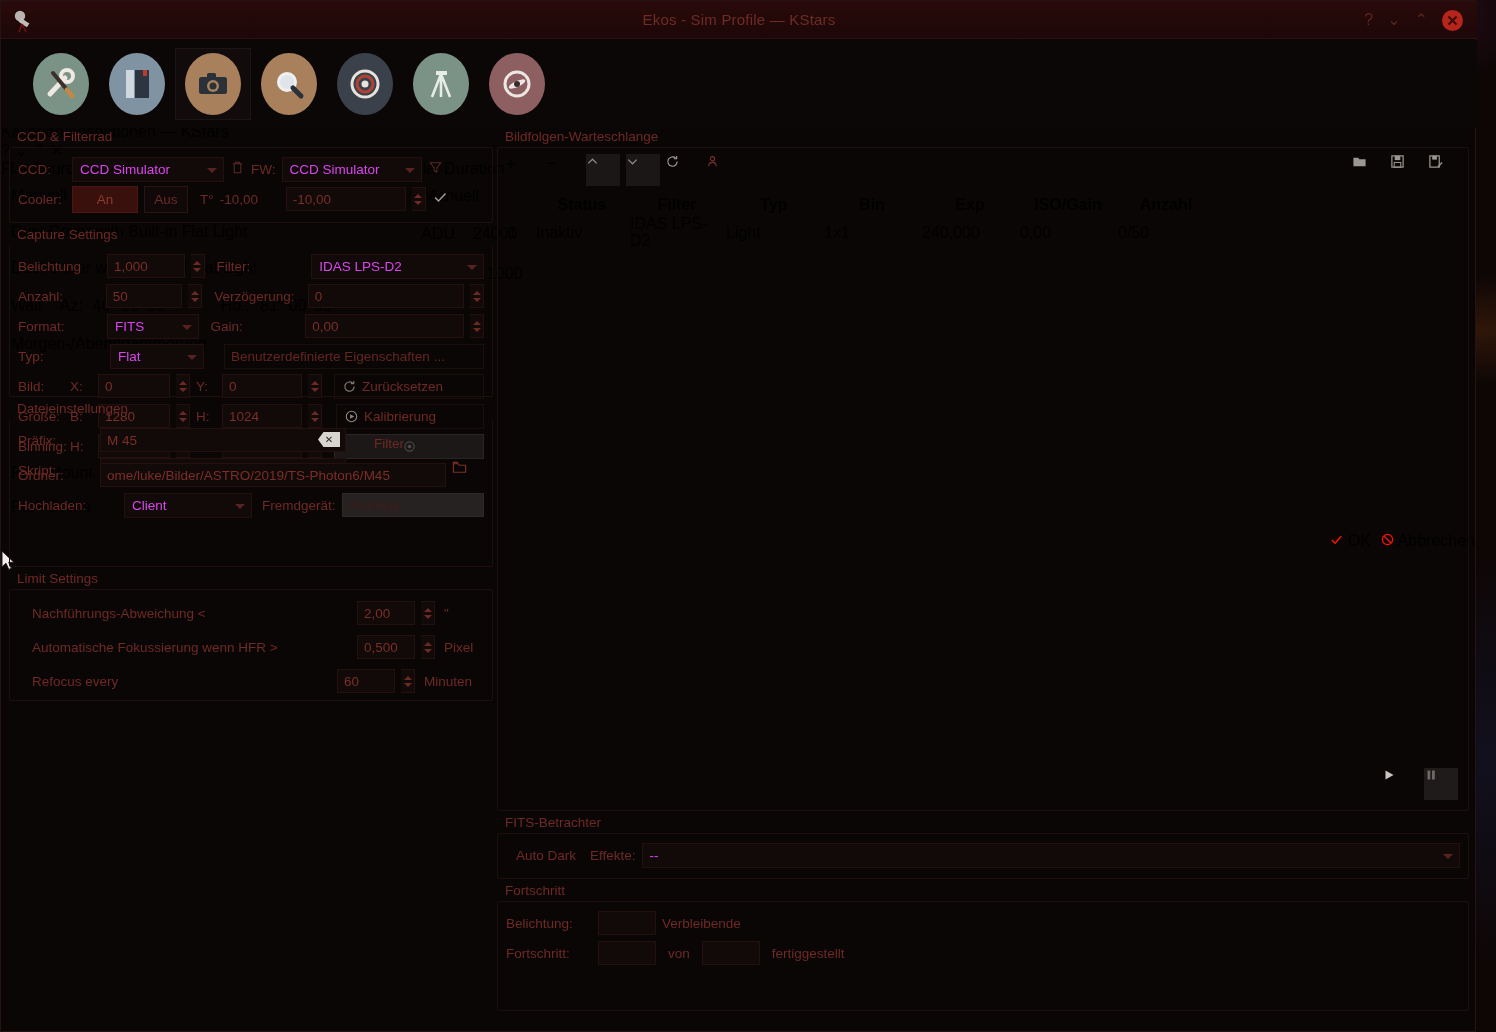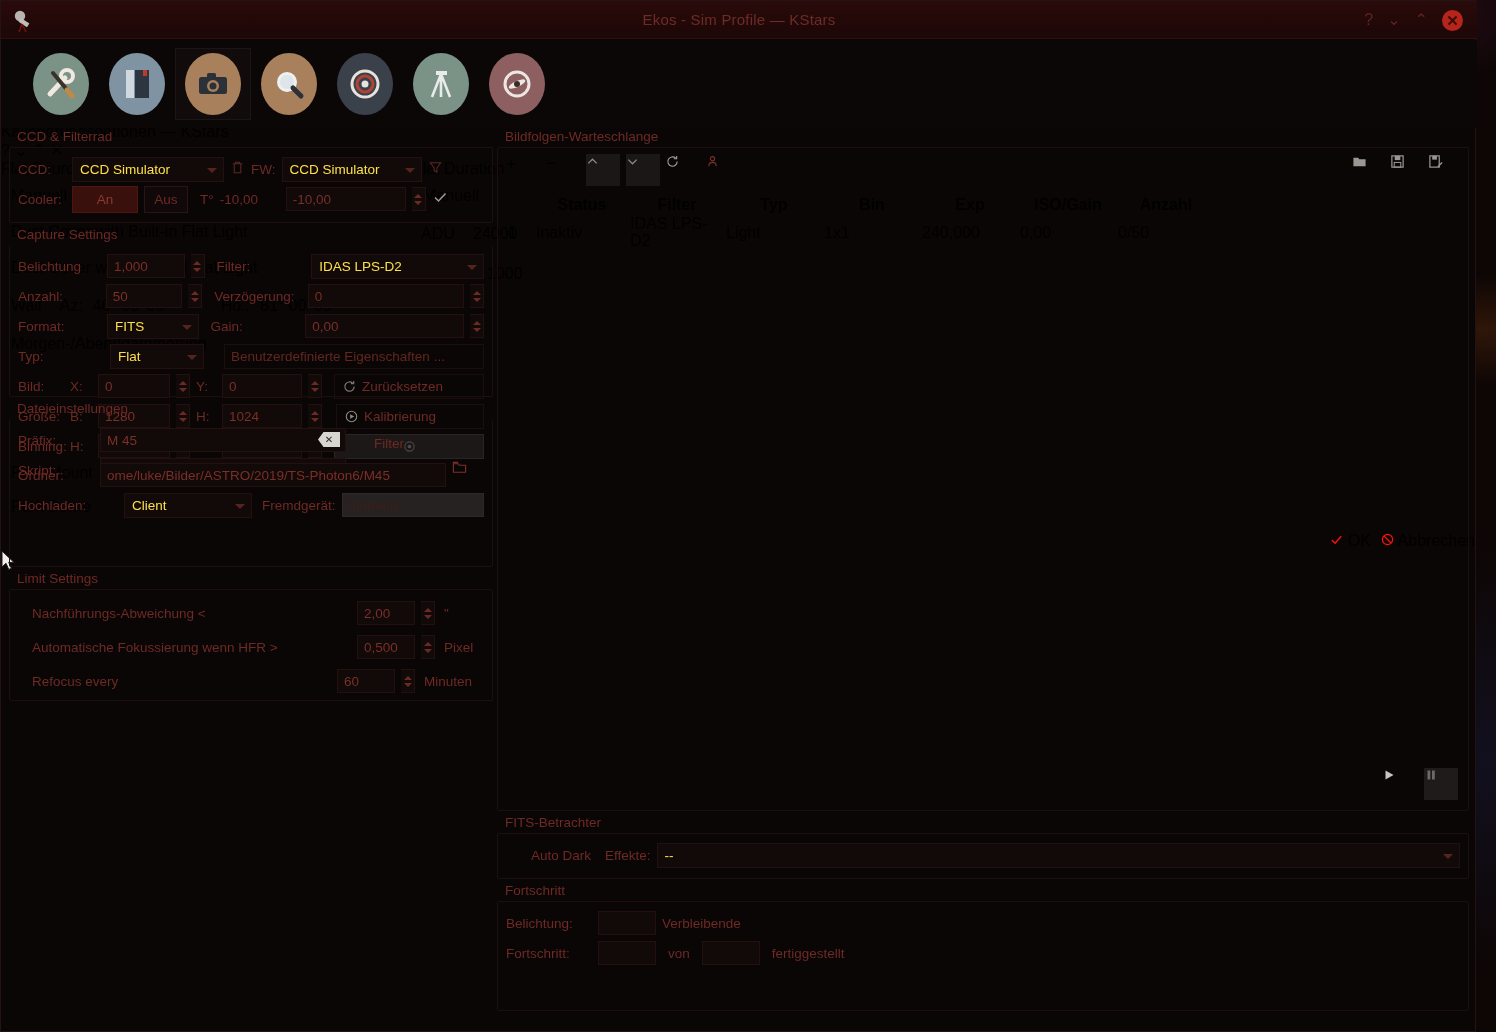--- a/index.html
+++ b/index.html
@@ -51,21 +51,21 @@
   .grp-box { border:1px solid #1c0f0e; border-radius:2px; padding:6px 8px; }
 
   .row { display:flex; align-items:center; height:30px; gap:6px; }
   .lbl { color:#6e2a24; font-size:13.5px; white-space:nowrap; }
 
   .field { background:#120909; border:1px solid #24110f; height:24px;
     color:#7a2f28; font-size:13.5px; padding:0 6px; display:flex; align-items:center;
     overflow:hidden; white-space:nowrap; }
   .field.ph { color:#3e1d19; }
   .combo { background:#120909; border:1px solid #24110f; height:25px;
-    color:#fde047; font-size:13.5px; padding:0 18px 0 7px; display:flex;
+    color:#d946ef; font-size:13.5px; padding:0 18px 0 7px; display:flex;
     align-items:center; position:relative; }
   .combo:after { content:""; position:absolute; right:6px; top:10px;
     border-left:5px solid transparent; border-right:5px solid transparent;
     border-top:5px solid #58231e; }
   .spin { width:14px; height:24px; border:1px solid #24110f; border-left:0;
     background:#120909; display:flex; flex-direction:column; justify-content:center;
     align-items:center; gap:3px; flex:none; }
   .spin i { display:block; width:0; height:0; border-left:4px solid transparent;
     border-right:4px solid transparent; }
   .spin i.up { border-bottom:4px solid #6b2a24; }
@@ -491,21 +491,21 @@
               </svg></div>
         </div>
       </div>
     </div>
 
     <div class="grp" style="margin-top:4px">
       <div class="grp-title">FITS-Betrachter</div>
       <div class="grp-box" style="height:46px">
         <div class="row">
           <span class="chk"></span>
-          <span class="lbl" style="margin-left:19px">Auto Dark</span>
+          <span class="lbl" style="margin-left:4px">Auto Dark</span>
           <span class="lbl" style="margin-left:8px">Effekte:</span>
           <div class="combo" style="flex:1">--</div>
         </div>
       </div>
     </div>
 
     <div class="grp" style="margin-top:4px">
       <div class="grp-title">Fortschritt</div>
       <div class="grp-box" style="height:110px">
         <div class="row">

